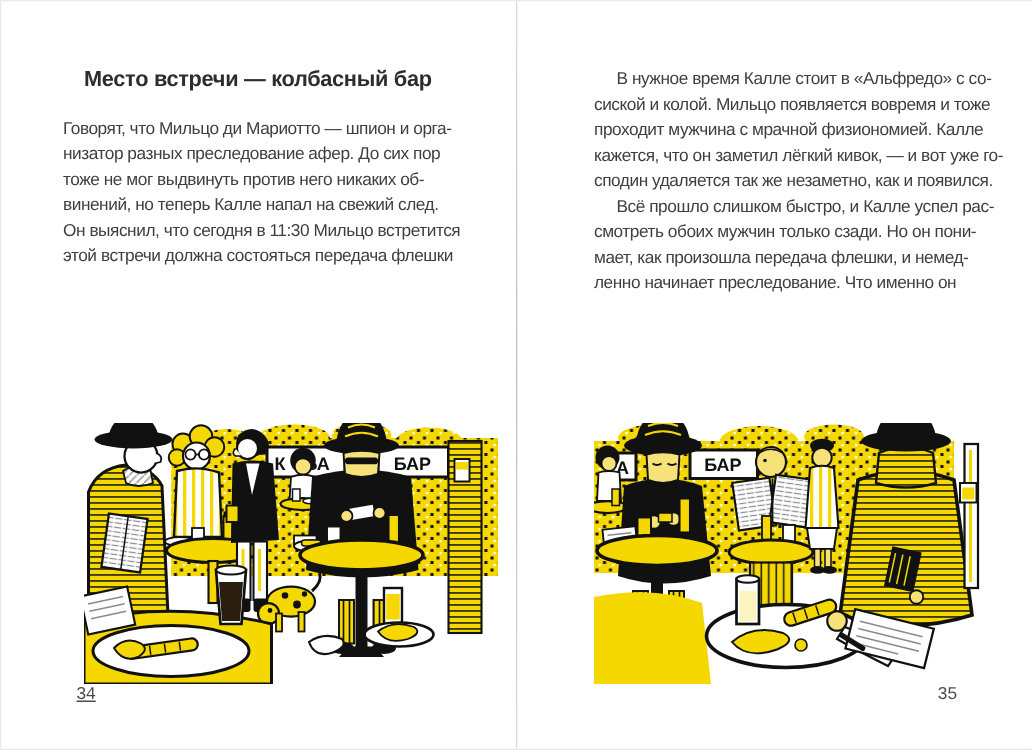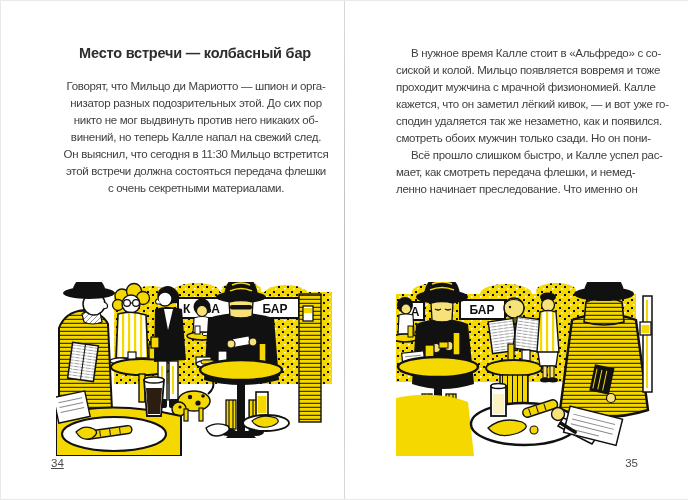--- a/index.html
+++ b/index.html
@@ -14,24 +14,24 @@
   }
   .page{position:absolute;top:0;width:344px;height:498px;background:#fff;}
   .page.left{left:0;}
   .page.right{left:344px;text-decoration:underline;}
   .spine{
     position:absolute;left:343px;top:0;width:1px;height:498px;
     background:linear-gradient(#d9d9d9,#bdbdbd,#d9d9d9);
   }
   .page-title{
     position:absolute;left:55px;top:44px;width:278px;margin:0;
-    font-size:14.5px;font-weight:bold;color:#2d2d2d;letter-spacing:-0.2px;text-align:center;
+    font-size:14.5px;font-weight:bold;color:#2d2d2d;letter-spacing:-0.2px;
   }
   .textblock{position:absolute;width:280px;}
-  .page.left  .textblock{left:55px;top:77px;text-align:center;}
+  .page.left  .textblock{left:41px;top:77px;}
   .page.right .textblock{left:51px;top:44px;}
   .bodyline{
     font-size:11.5px;line-height:17px;height:17px;color:#3f3f3f;
     letter-spacing:-0.3px;white-space:nowrap;
   }
   .bodyline.indent{padding-left:15px;}
   .illustration{position:absolute;top:281px;width:276px;height:174px;margin:0;}
   .page.left  .illustration{left:55px;}
   .page.right .illustration{left:51px;}
   .pagenum{
@@ -81,26 +81,25 @@
 </svg>
 
 <div class="spread">
 
   <section class="page left">
 
     <h1 class="page-title">Место встречи — колбасный бар</h1>
 
     <div class="textblock">
       <div class="bodyline">Говорят, что Мильцо ди Мариотто — шпион и орга-</div>
-      <div class="bodyline">низатор разных подозрительных этой. До сих пор</div>
-      <div class="bodyline">никто не мог выдвинуть против него никаких об-</div>
+      <div class="bodyline">низатор разных преследование афер. До сих пор</div>
+      <div class="bodyline">тоже не мог выдвинуть против него никаких об-</div>
       <div class="bodyline">винений, но теперь Калле напал на свежий след.</div>
       <div class="bodyline">Он выяснил, что сегодня в 11:30 Мильцо встретится</div>
       <div class="bodyline">этой встречи должна состояться передача флешки</div>
-      <div class="bodyline">с очень секретными материалами.</div>
     </div>
 
     <figure class="illustration">
       <svg viewBox="0 0 276 174" width="276" height="174">
         <rect width="276" height="174" fill="#fff"></rect>
 
         <g>
           <ellipse cx="140" cy="10" rx="24" ry="9" fill="url(#p-foliage)"></ellipse>
           <ellipse cx="185" cy="8" rx="20" ry="8" fill="url(#p-foliage)"></ellipse>
           <ellipse cx="230" cy="12" rx="22" ry="9" fill="url(#p-foliage)"></ellipse>
@@ -268,23 +267,23 @@
   <div class="spine"></div>
 
   <section class="page right">
 
     <div class="textblock">
       <div class="bodyline indent">В нужное время Калле стоит в «Альфредо» с со-</div>
       <div class="bodyline">сиской и колой. Мильцо появляется вовремя и тоже</div>
       <div class="bodyline">проходит мужчина с мрачной физиономией. Калле</div>
       <div class="bodyline">кажется, что он заметил лёгкий кивок, — и вот уже го-</div>
       <div class="bodyline">сподин удаляется так же незаметно, как и появился.</div>
+      <div class="bodyline indent">Всё прошло слишком быстро, и Калле успел рас-</div>
       <div class="bodyline">смотреть обоих мужчин только сзади. Но он пони-</div>
-      <div class="bodyline indent">Всё прошло слишком быстро, и Калле успел рас-</div>
-      <div class="bodyline">мает, как смотреть передача флешки, и немед-</div>
+      <div class="bodyline">мает, как произошла передача флешки, и немед-</div>
       <div class="bodyline">ленно начинает преследование. Что именно он</div>
     </div>
 
     <figure class="illustration">
       <svg viewBox="0 0 276 174" width="276" height="174">
         <rect width="276" height="174" fill="#fff"></rect>
 
         <g>
           <ellipse cx="40" cy="10" rx="24" ry="9" fill="url(#p-foliage)"></ellipse>
           <ellipse cx="110" cy="12" rx="26" ry="10" fill="url(#p-foliage)"></ellipse>

